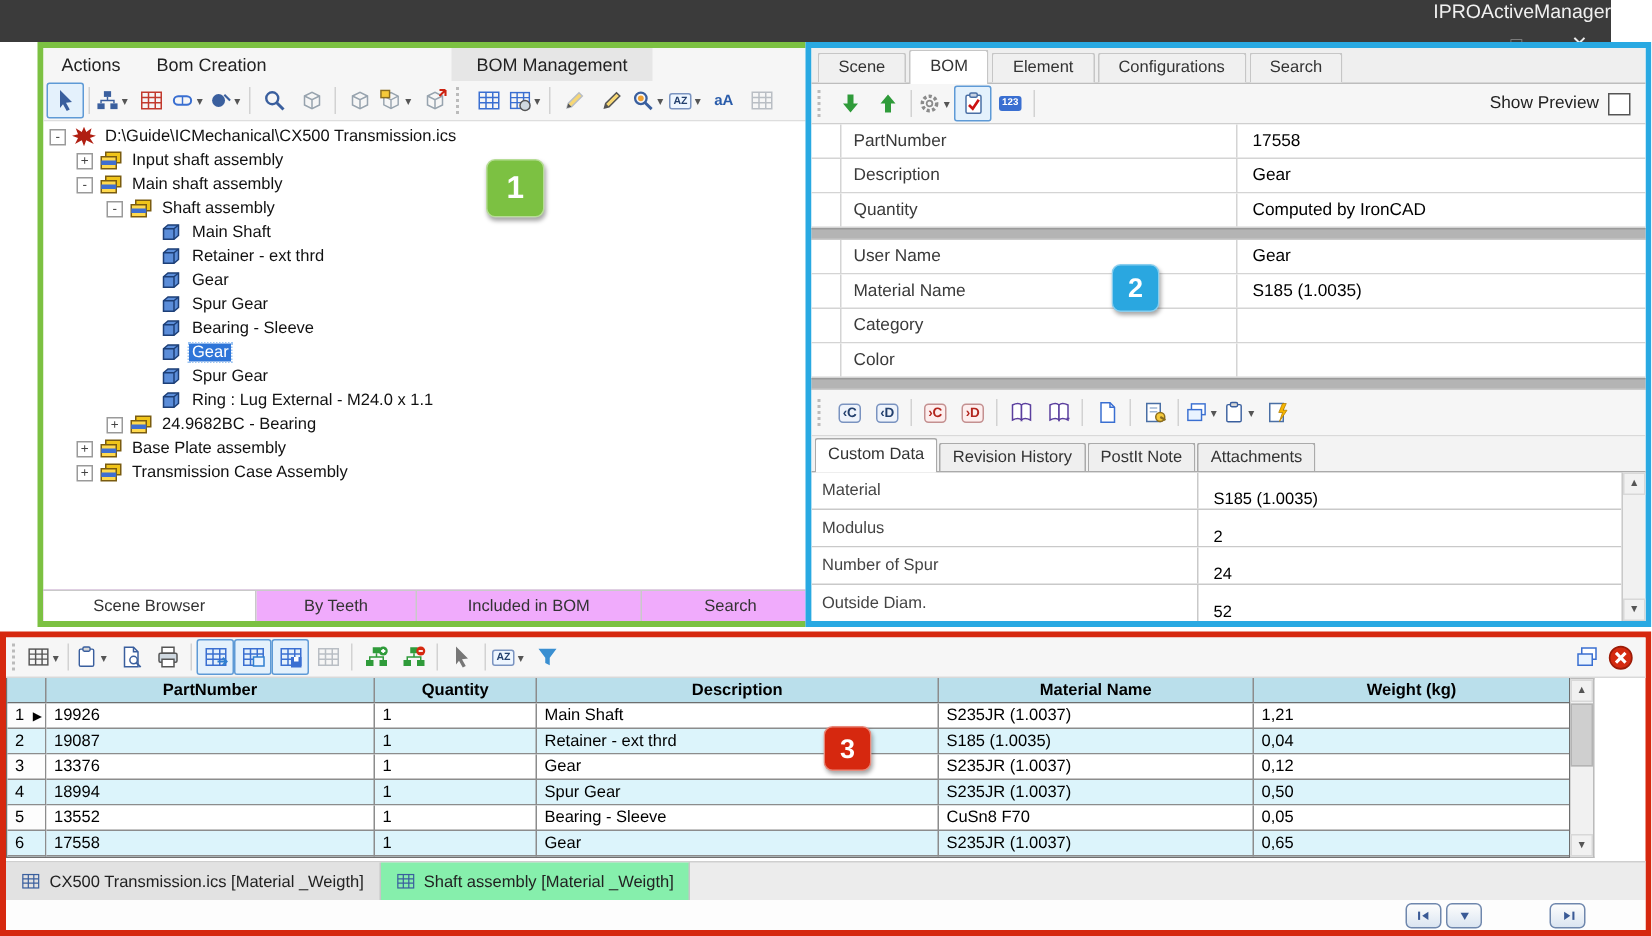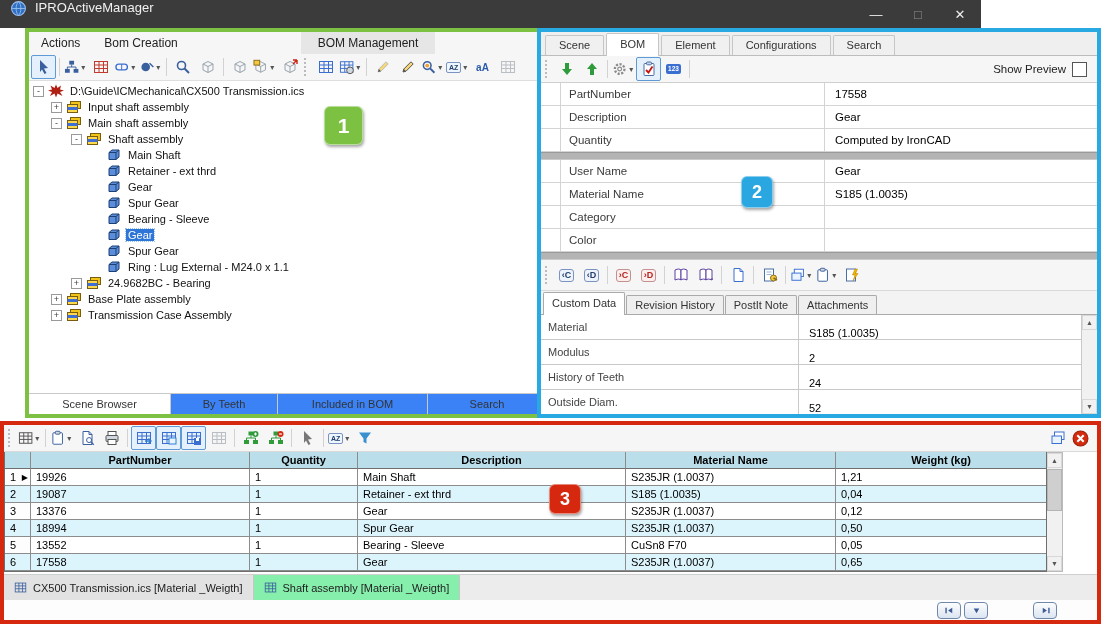--- a/index.html
+++ b/index.html
@@ -1,20 +1,20 @@
 <!DOCTYPE html>
 <html><head>
 <meta charset="utf-8">
 <style>
   html,body{margin:0;padding:0;background:#fff;}
   .app{position:relative;width:1101px;height:624px;font-family:"Liberation Sans","DejaVu Sans",sans-serif;overflow:hidden;background:#fff;}
   svg{display:block}
   .ic{width:16px;height:16px}
   
-  .titlebar{position:absolute;left:0;top:0;width:981px;height:28px;background:#3b3b3b;display:flex;align-items:flex-start;color:#f0f0f0;}
+  .titlebar{position:absolute;left:0;top:0;width:1074px;height:28px;background:#3b3b3b;display:flex;align-items:flex-end;color:#f0f0f0;flex-direction:column;}
   .titlebar .globe{width:17px;height:17px;margin:0 8px 0 10px}
   .title-text{font-size:13px;}
   .win-controls{margin-left:auto;display:flex;height:28px}
   .wbtn{width:42px;height:28px;display:flex;align-items:center;justify-content:center;font-size:13px;color:#eee}
   .wbtn.max{color:#8f8f8f}
   
   .panel{position:absolute;background:#fff;box-sizing:border-box}
   .panel-left{left:25px;top:28px;width:526px;height:390px;border:4px solid #7cc142;}
   .panel-right{left:537px;top:28px;width:564px;height:390px;border:4px solid #29a9e2;}
   .panel-bottom{left:0;top:421px;width:1101px;height:203px;border:4px solid #d6280f;display:flex;flex-direction:column}
@@ -38,21 +38,21 @@
   .bm-tab{position:absolute;left:272px;top:0;width:134px;height:22px;background:#e6e6e6;display:flex;align-items:center;justify-content:center;font-size:12px;color:#222}
   .tree{flex:1;overflow:hidden;padding-top:2px;background:#fff}
   .trow{display:flex;align-items:center;height:16px;font-size:11px;white-space:nowrap;color:#111}
   .lv0{padding-left:4px}.lv1{padding-left:22px}.lv2{padding-left:42px}.lv3{padding-left:62px}
   .exp{width:9px;height:9px;border:1px solid #9a9a9a;background:#fff;font-size:9px;line-height:8px;text-align:center;margin-right:4px;color:#444;flex:none}
   .exp:empty{visibility:hidden}
   .tic{width:16px;height:14px;margin-right:4px;flex:none}
   .tlabel{padding:0 2px}
   .trow.sel .tlabel{background:#2e75d8;color:#fff;outline:1px dotted #9cc3f0}
   .panel-left{display:flex;flex-direction:column}
-  .btabs{height:20px;display:flex;border-top:1px solid #c9c9c9;background:#3b82f6;font-size:11px;flex:none}
+  .btabs{height:20px;display:flex;border-top:1px solid #c9c9c9;background:#f0abfc;font-size:11px;flex:none}
   .btab{display:flex;align-items:center;justify-content:center;border-right:1px solid #c9c9c9;color:#333}
   .btab.act{background:#fff}
   .btab:nth-child(1){width:141px}.btab:nth-child(2){width:106px}.btab:nth-child(3){width:149px}.btab:nth-child(4){flex:1}
   
   .panel-right{display:flex;flex-direction:column}
   .ttabs{height:23px;display:flex;align-items:flex-end;background:#efefef;border-bottom:1px solid #bdbdbd;padding-left:4px;flex:none}
   .ttab{height:19px;line-height:19px;padding:0 13px;border:1px solid #c6c6c6;border-bottom:none;background:#f0f0f0;margin-right:2px;border-radius:2px 2px 0 0;font-size:11px;color:#333}
   .ttab.act{background:#fff;height:22px;line-height:21px;margin-bottom:-1px}
   .rtool{height:26px;border-bottom:1px solid #cfcfcf}
   .spv{margin-left:auto;display:flex;align-items:center;gap:6px;padding-right:8px;font-size:11.5px;color:#222}
@@ -633,21 +633,21 @@
       <div class="cd-rows">
         <div class="cdrow">
             <span class="cd-label">Material</span>
             <span class="cd-value">S185 (1.0035)</span>
           </div>
         <div class="cdrow">
             <span class="cd-label">Modulus</span>
             <span class="cd-value">2</span>
           </div>
         <div class="cdrow">
-            <span class="cd-label">History of Teeth</span>
+            <span class="cd-label">Number of Spur</span>
             <span class="cd-value">24</span>
           </div>
         <div class="cdrow">
             <span class="cd-label">Outside Diam.</span>
             <span class="cd-value">52</span>
           </div>
 
       </div>
       <div class="vscroll">
         <span class="sarrow">▲</span>

